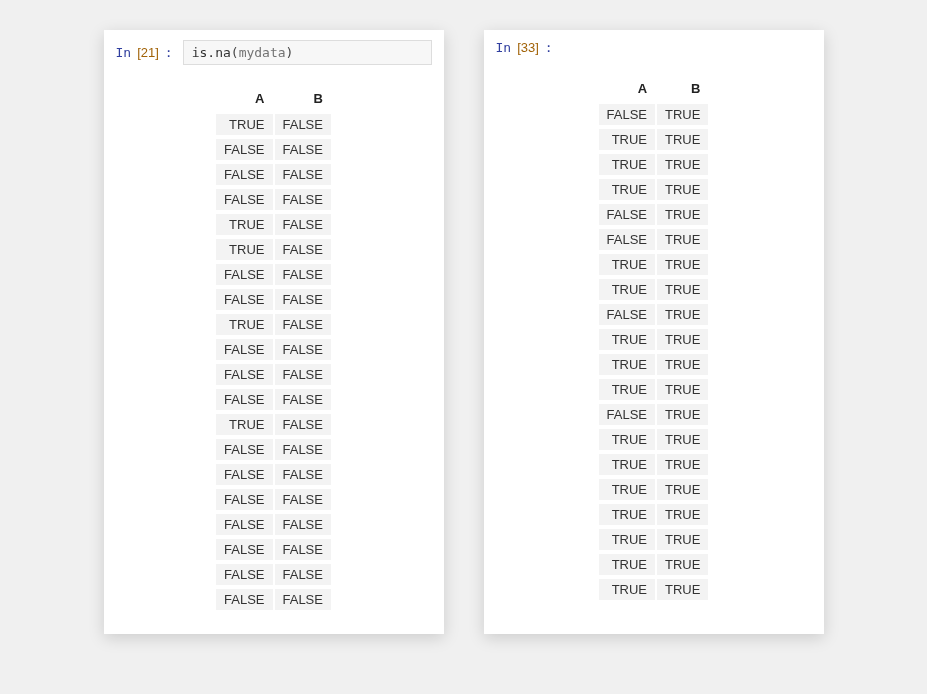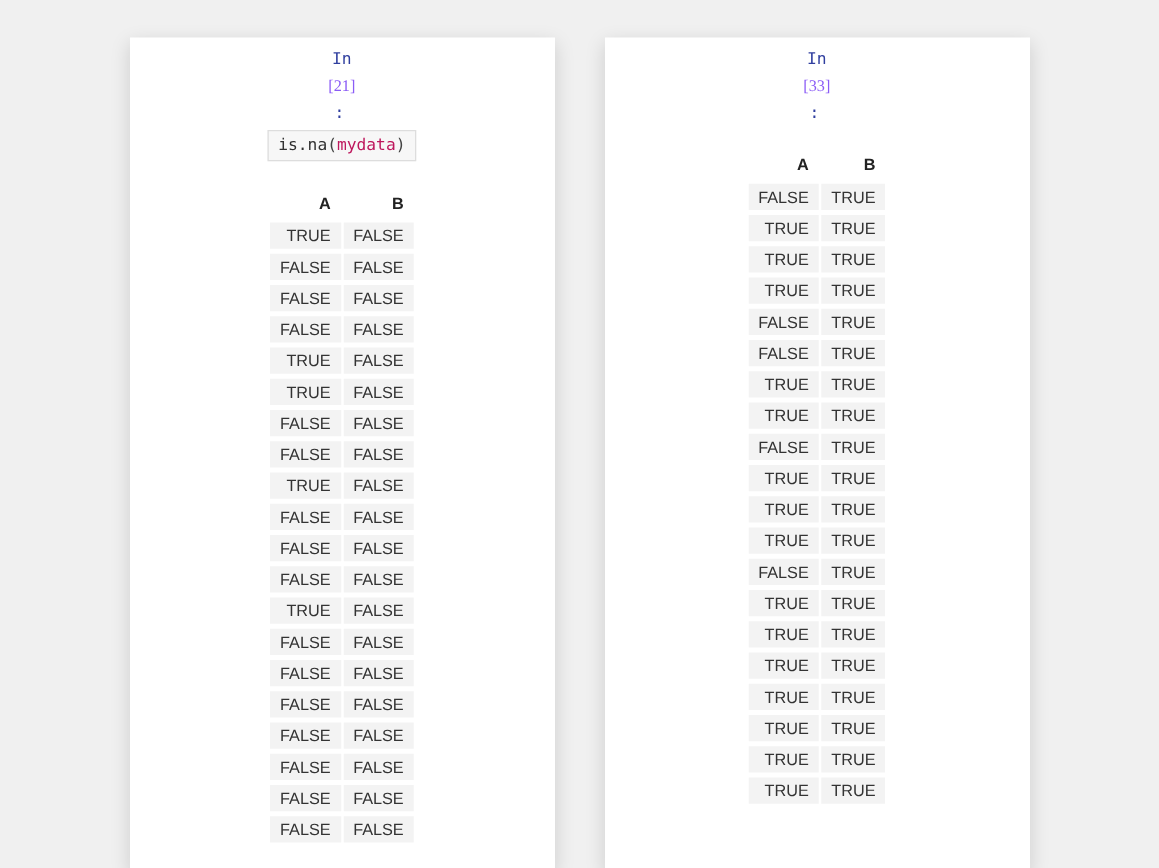--- a/index.html
+++ b/index.html
@@ -16,45 +16,44 @@
       background: #fff;
       box-shadow: 0 4px 15px rgba(0,0,0,0.15);
       width: 340px;
       padding: 0;
     }
     .cell-header {
       display: flex;
       align-items: center;
       padding: 10px 12px;
       gap: 6px;
-      flex-direction: column;
     }
     .in-label {
       color: #303F9F;
       font-family: monospace;
     }
     .in-number {
-      color: #8b5cf6;
-      font-family: Liberation Serif, serif;
+      color: #a16207;
+      font-family: Liberation Sans, sans-serif;
     }
     .in-colon {
       color: #303F9F;
       font-family: monospace;
       margin-right: 4px;
     }
     .code-input {
       flex: 1;
       background: #f7f7f7;
       border: 1px solid #ddd;
       padding: 4px 8px;
       font-family: monospace;
       color: #333;
     }
     .code-input .paren { color: #444; }
-    .code-input .arg { color: #be185d; }
+    .code-input .arg { color: #737373; }
     .code-input .op { color: #a94442; }
     .output-table {
       padding: 8px 0 20px 0;
       display: flex;
       justify-content: center;
     }
     table {
       border-collapse: separate;
       border-spacing: 2px 4px;
     }

